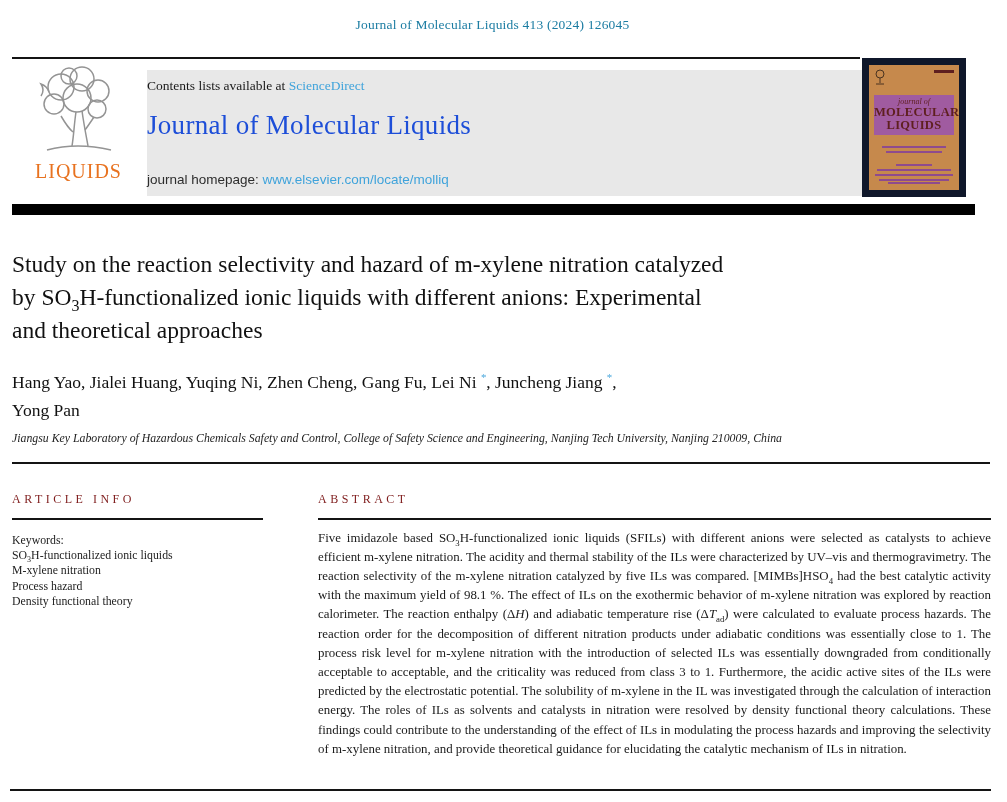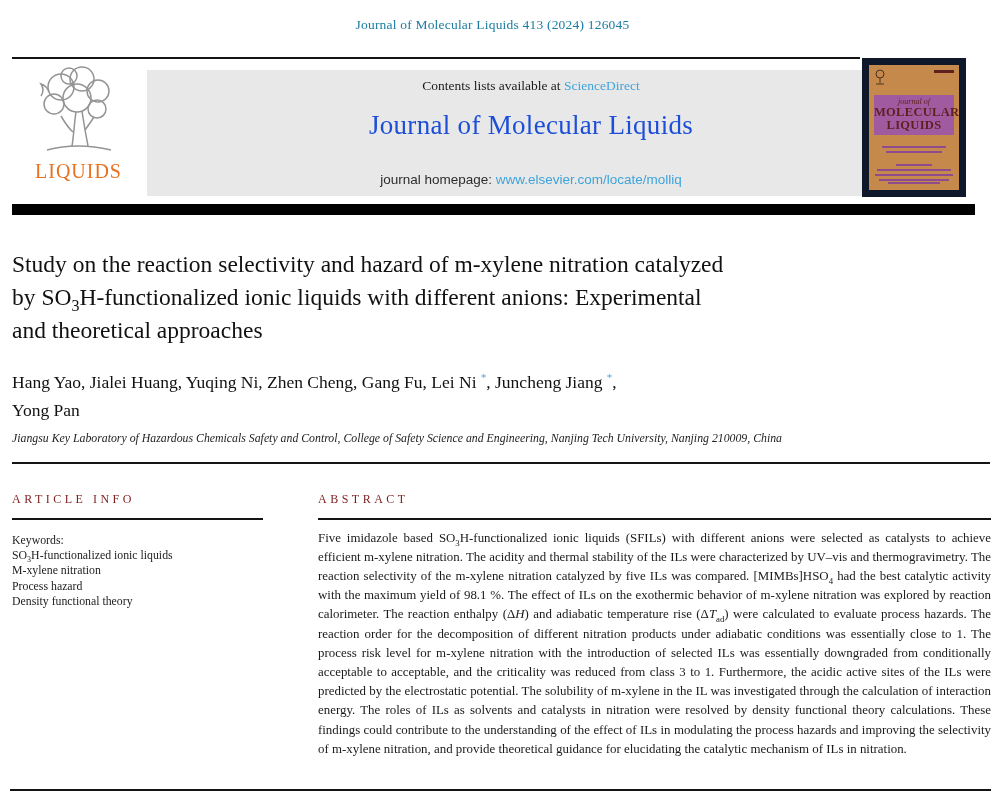--- a/index.html
+++ b/index.html
@@ -25,21 +25,21 @@
   .logo-block { position:absolute; left:12px; top:62px; width:133px; height:140px; text-align:center; }
   .logo-tree  { display:block; margin:0 auto; }
   .publisher-name {
     font-size:20px; color:#e8721f; letter-spacing:1px; margin-top:2px;
     font-family:"Liberation Serif", serif;
   }
 
   
   .banner {
     position:absolute; left:147px; top:70px; width:768px; height:126px;
-    background:#e8e8e8; text-align:center;
+    background:#e8e8e8; text-align:left;
   }
   .contents-line { margin-top:8px; font-size:13.5px; color:#1a1a1a; }
   .link-blue { color:#3fa3db; text-decoration:none; cursor:pointer; }
   .journal-name { font-size:27px; color:#1d4ed8; margin-top:16px; letter-spacing:0.3px; }
   .homepage-line {
     position:absolute; bottom:9px; left:0; width:100%;
     font-family:"Liberation Sans", sans-serif; font-size:13.5px; color:#2d2d2d;margin-top:8px;
   }
 
   

